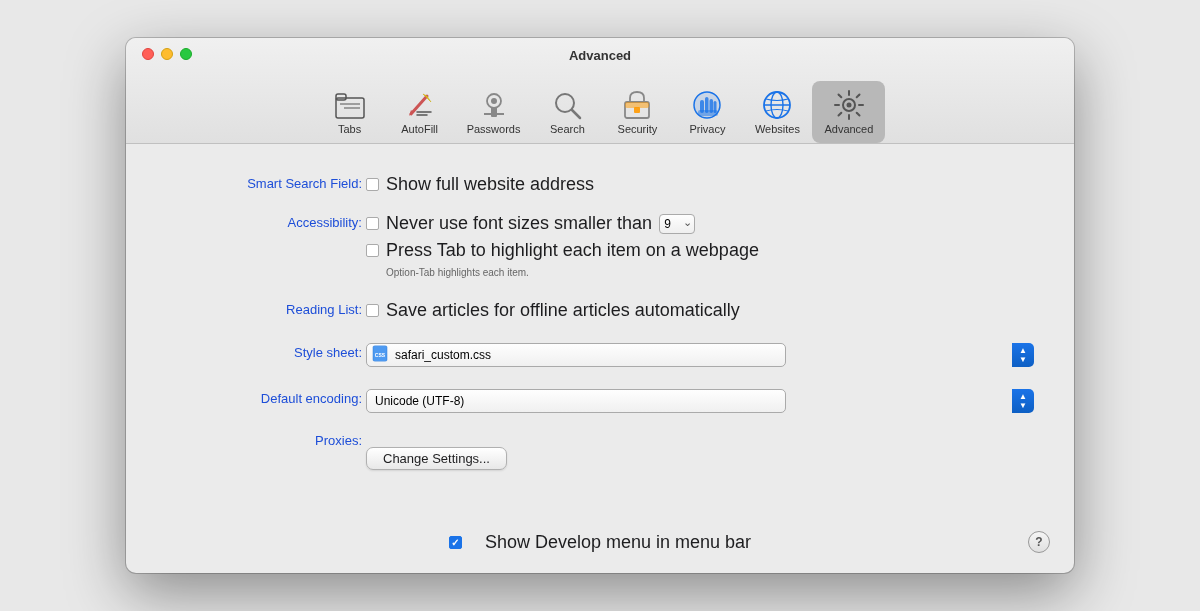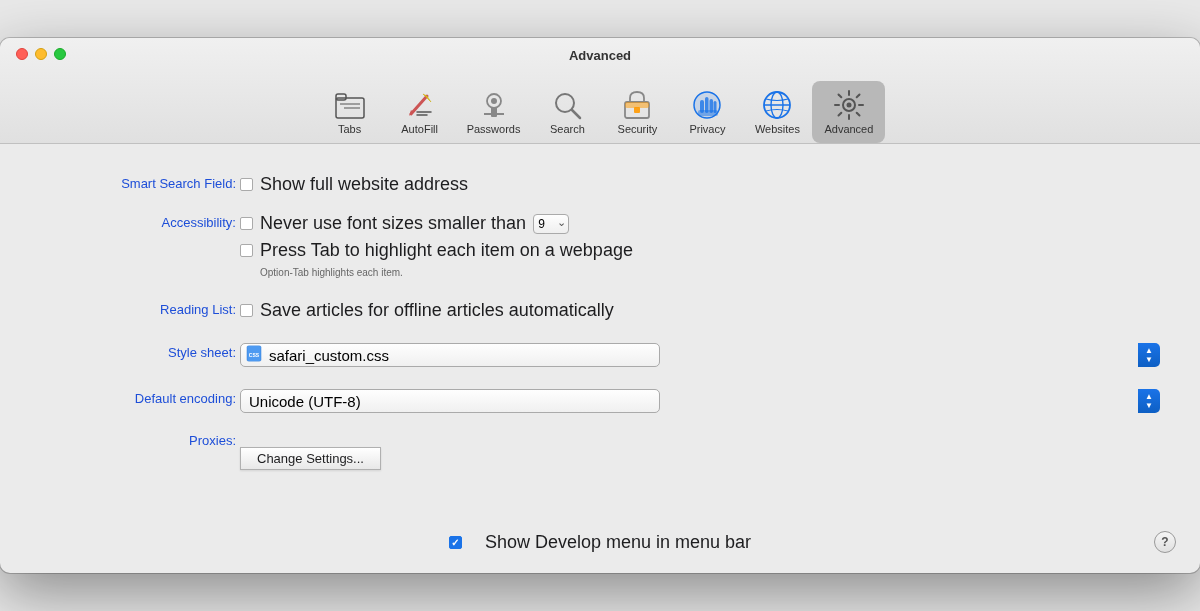--- a/index.html
+++ b/index.html
@@ -9,21 +9,21 @@
       font-size: 13px;
       background: #e8e8e8;
       display: flex;
       justify-content: center;
       align-items: center;
       min-height: 100vh;
       color: #1d1d1f;
     }
 
     .window {
-      width: 1200px;
+      width: 948px;
       background: #ebebeb;
       border-radius: 10px;
       box-shadow: 0 20px 60px rgba(0,0,0,0.4), 0 0 0 1px rgba(0,0,0,0.2);
       overflow: hidden;
     }
 
     
     .title-bar {
       background: linear-gradient(to bottom, #f0f0f0, #e0e0e0);
       padding: 10px 16px 0 16px;
@@ -200,21 +200,21 @@
       align-items: center;
     }
 
     .full-select {
       width: 420px;
       height: 24px;
       border: 1px solid #aaa;
       border-radius: 5px;
       background: linear-gradient(to bottom, #fefefe, #f0f0f0);
       padding: 0 8px;
-      font-size: 15px;
+      font-size: 12px;
       appearance: none;
       -webkit-appearance: none;
       cursor: pointer;
       padding-right: 28px;
     }
 
     .select-arrows {
       position: absolute;
       right: 0;
       top: 0;
@@ -232,21 +232,21 @@
     .select-arrows span {
       color: white;
       font-size: 8px;
       line-height: 1;
     }
 
     
     .mac-button {
       padding: 3px 16px;
       border: 1px solid #b0b0b0;
-      border-radius: 0;
+      border-radius: 7px;
       background: linear-gradient(to bottom, #ffffff, #e8e8e8);
       font-size: 13px;
       cursor: pointer;
       color: #1d1d1f;
       box-shadow: 0 1px 2px rgba(0,0,0,0.1);
       margin-top: 16px;
     }
 
     
     .bottom-bar {

